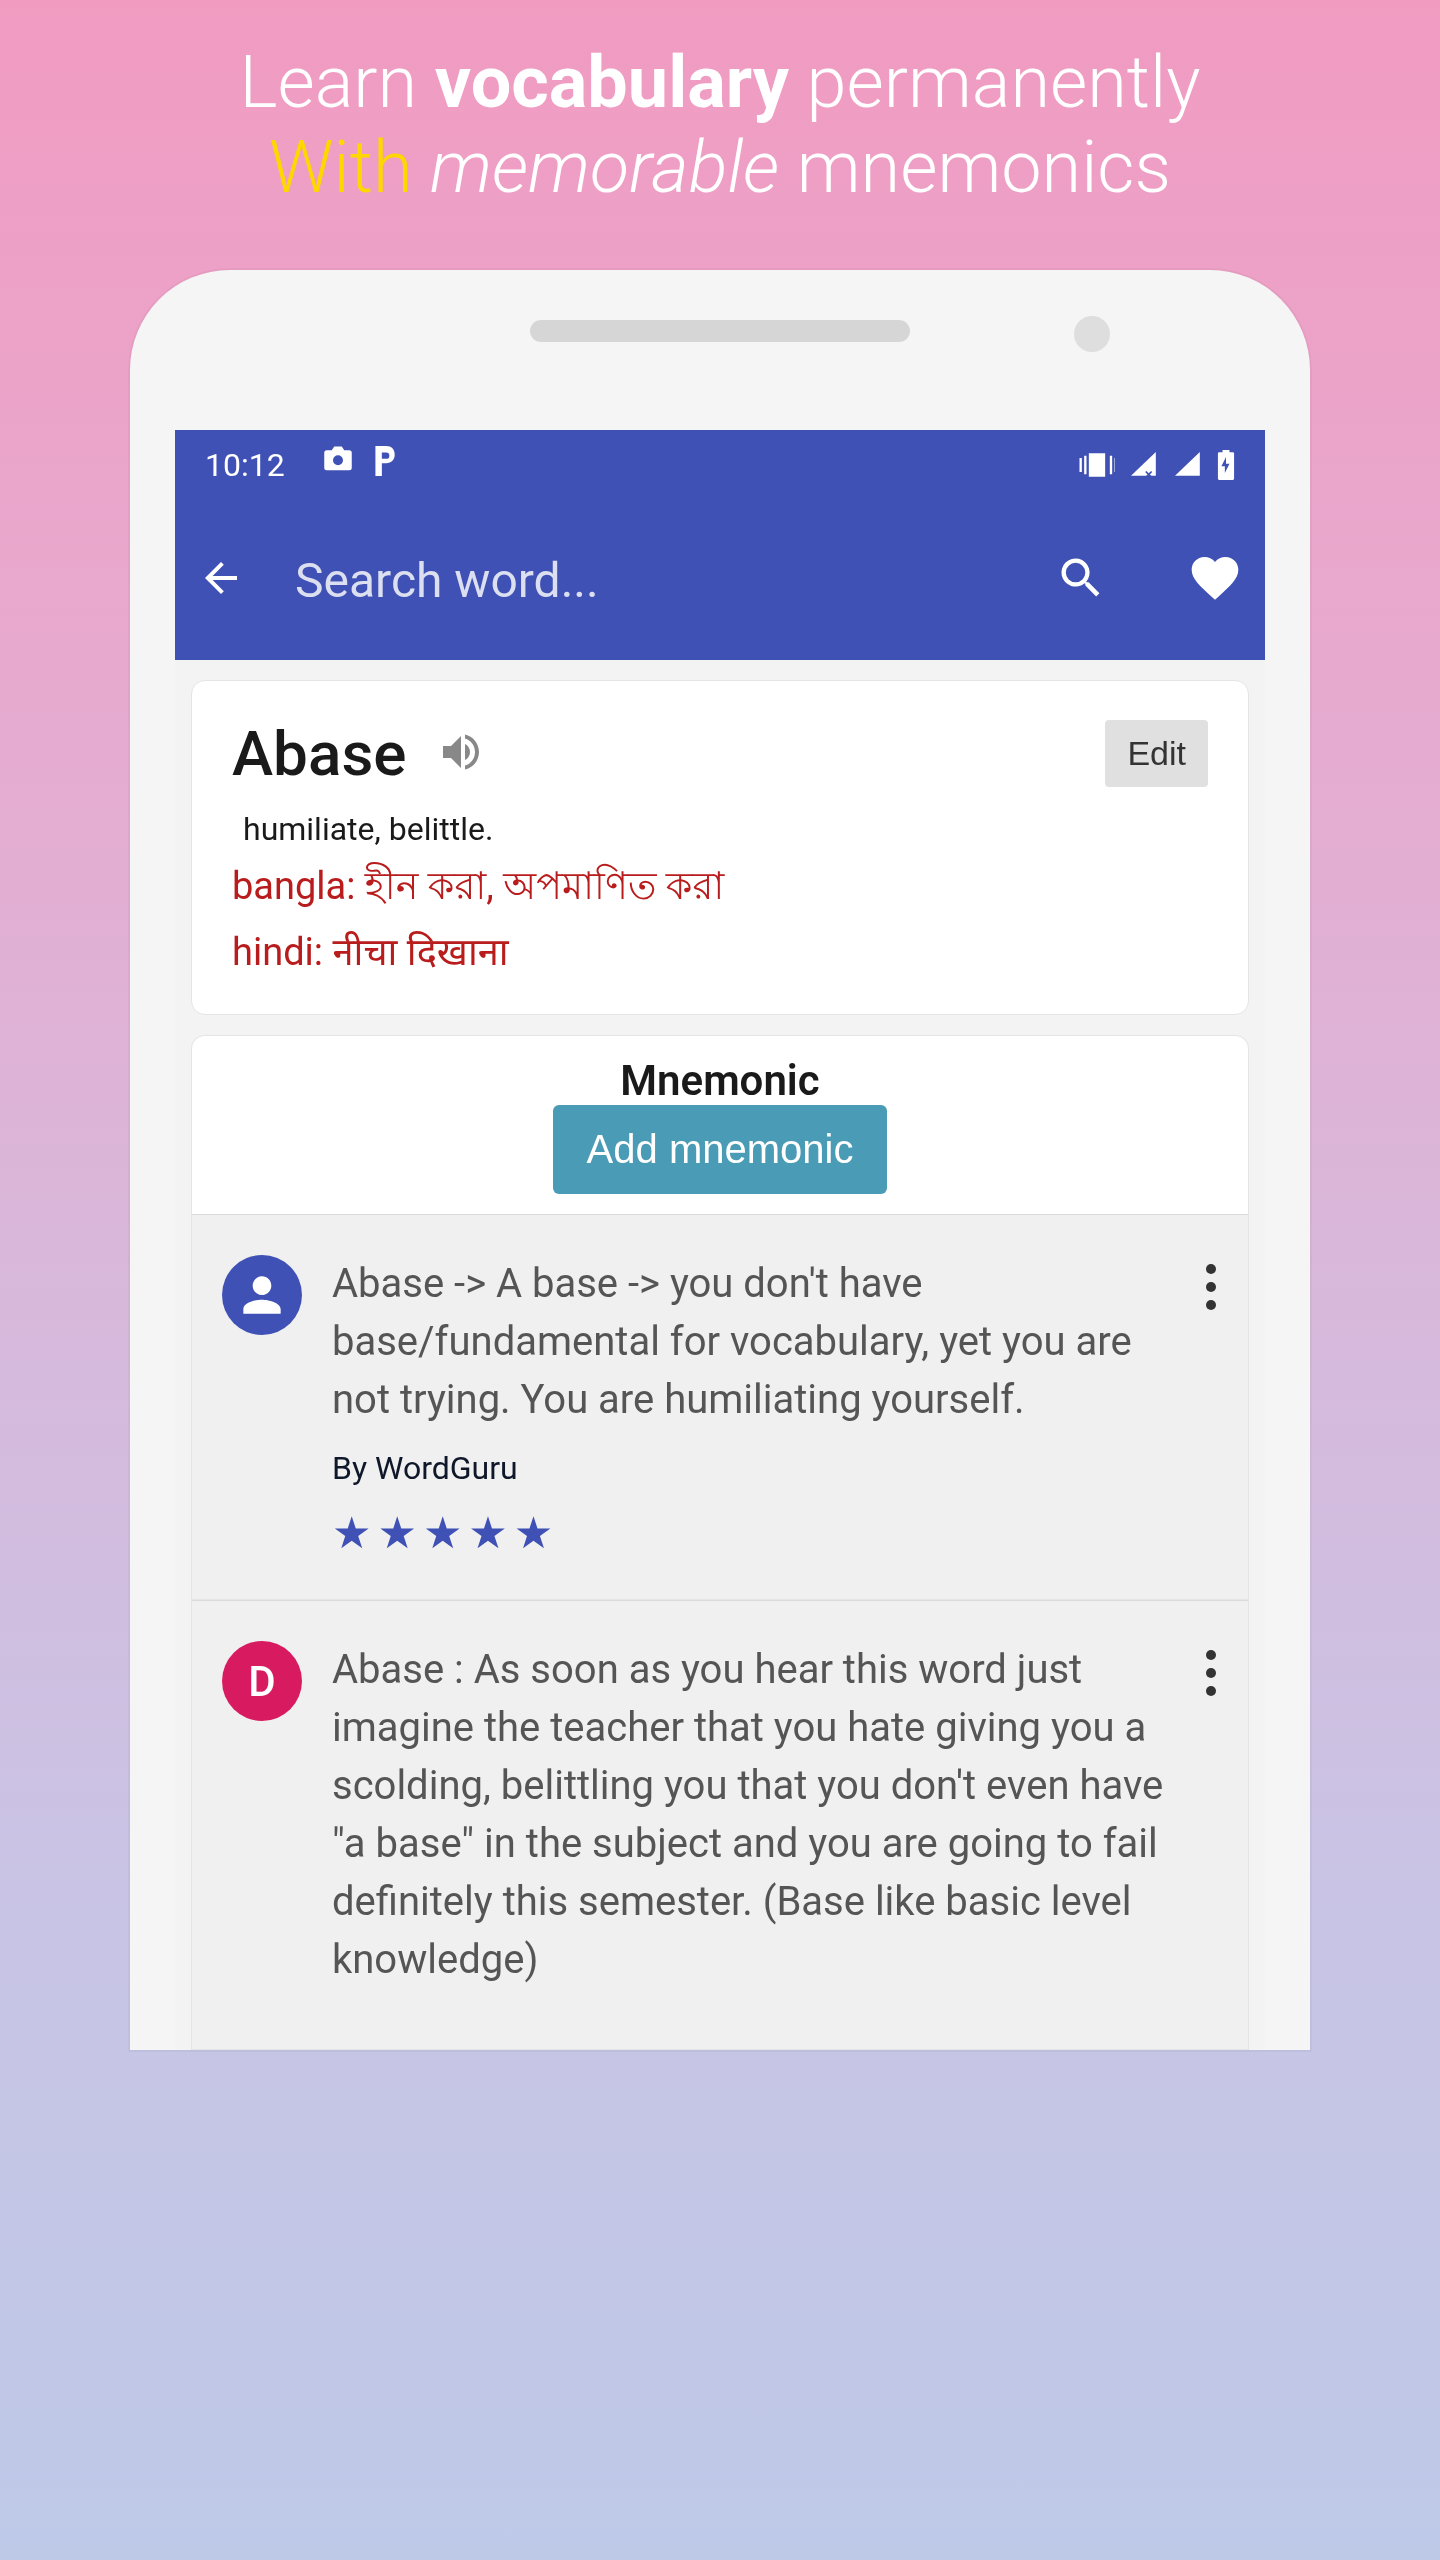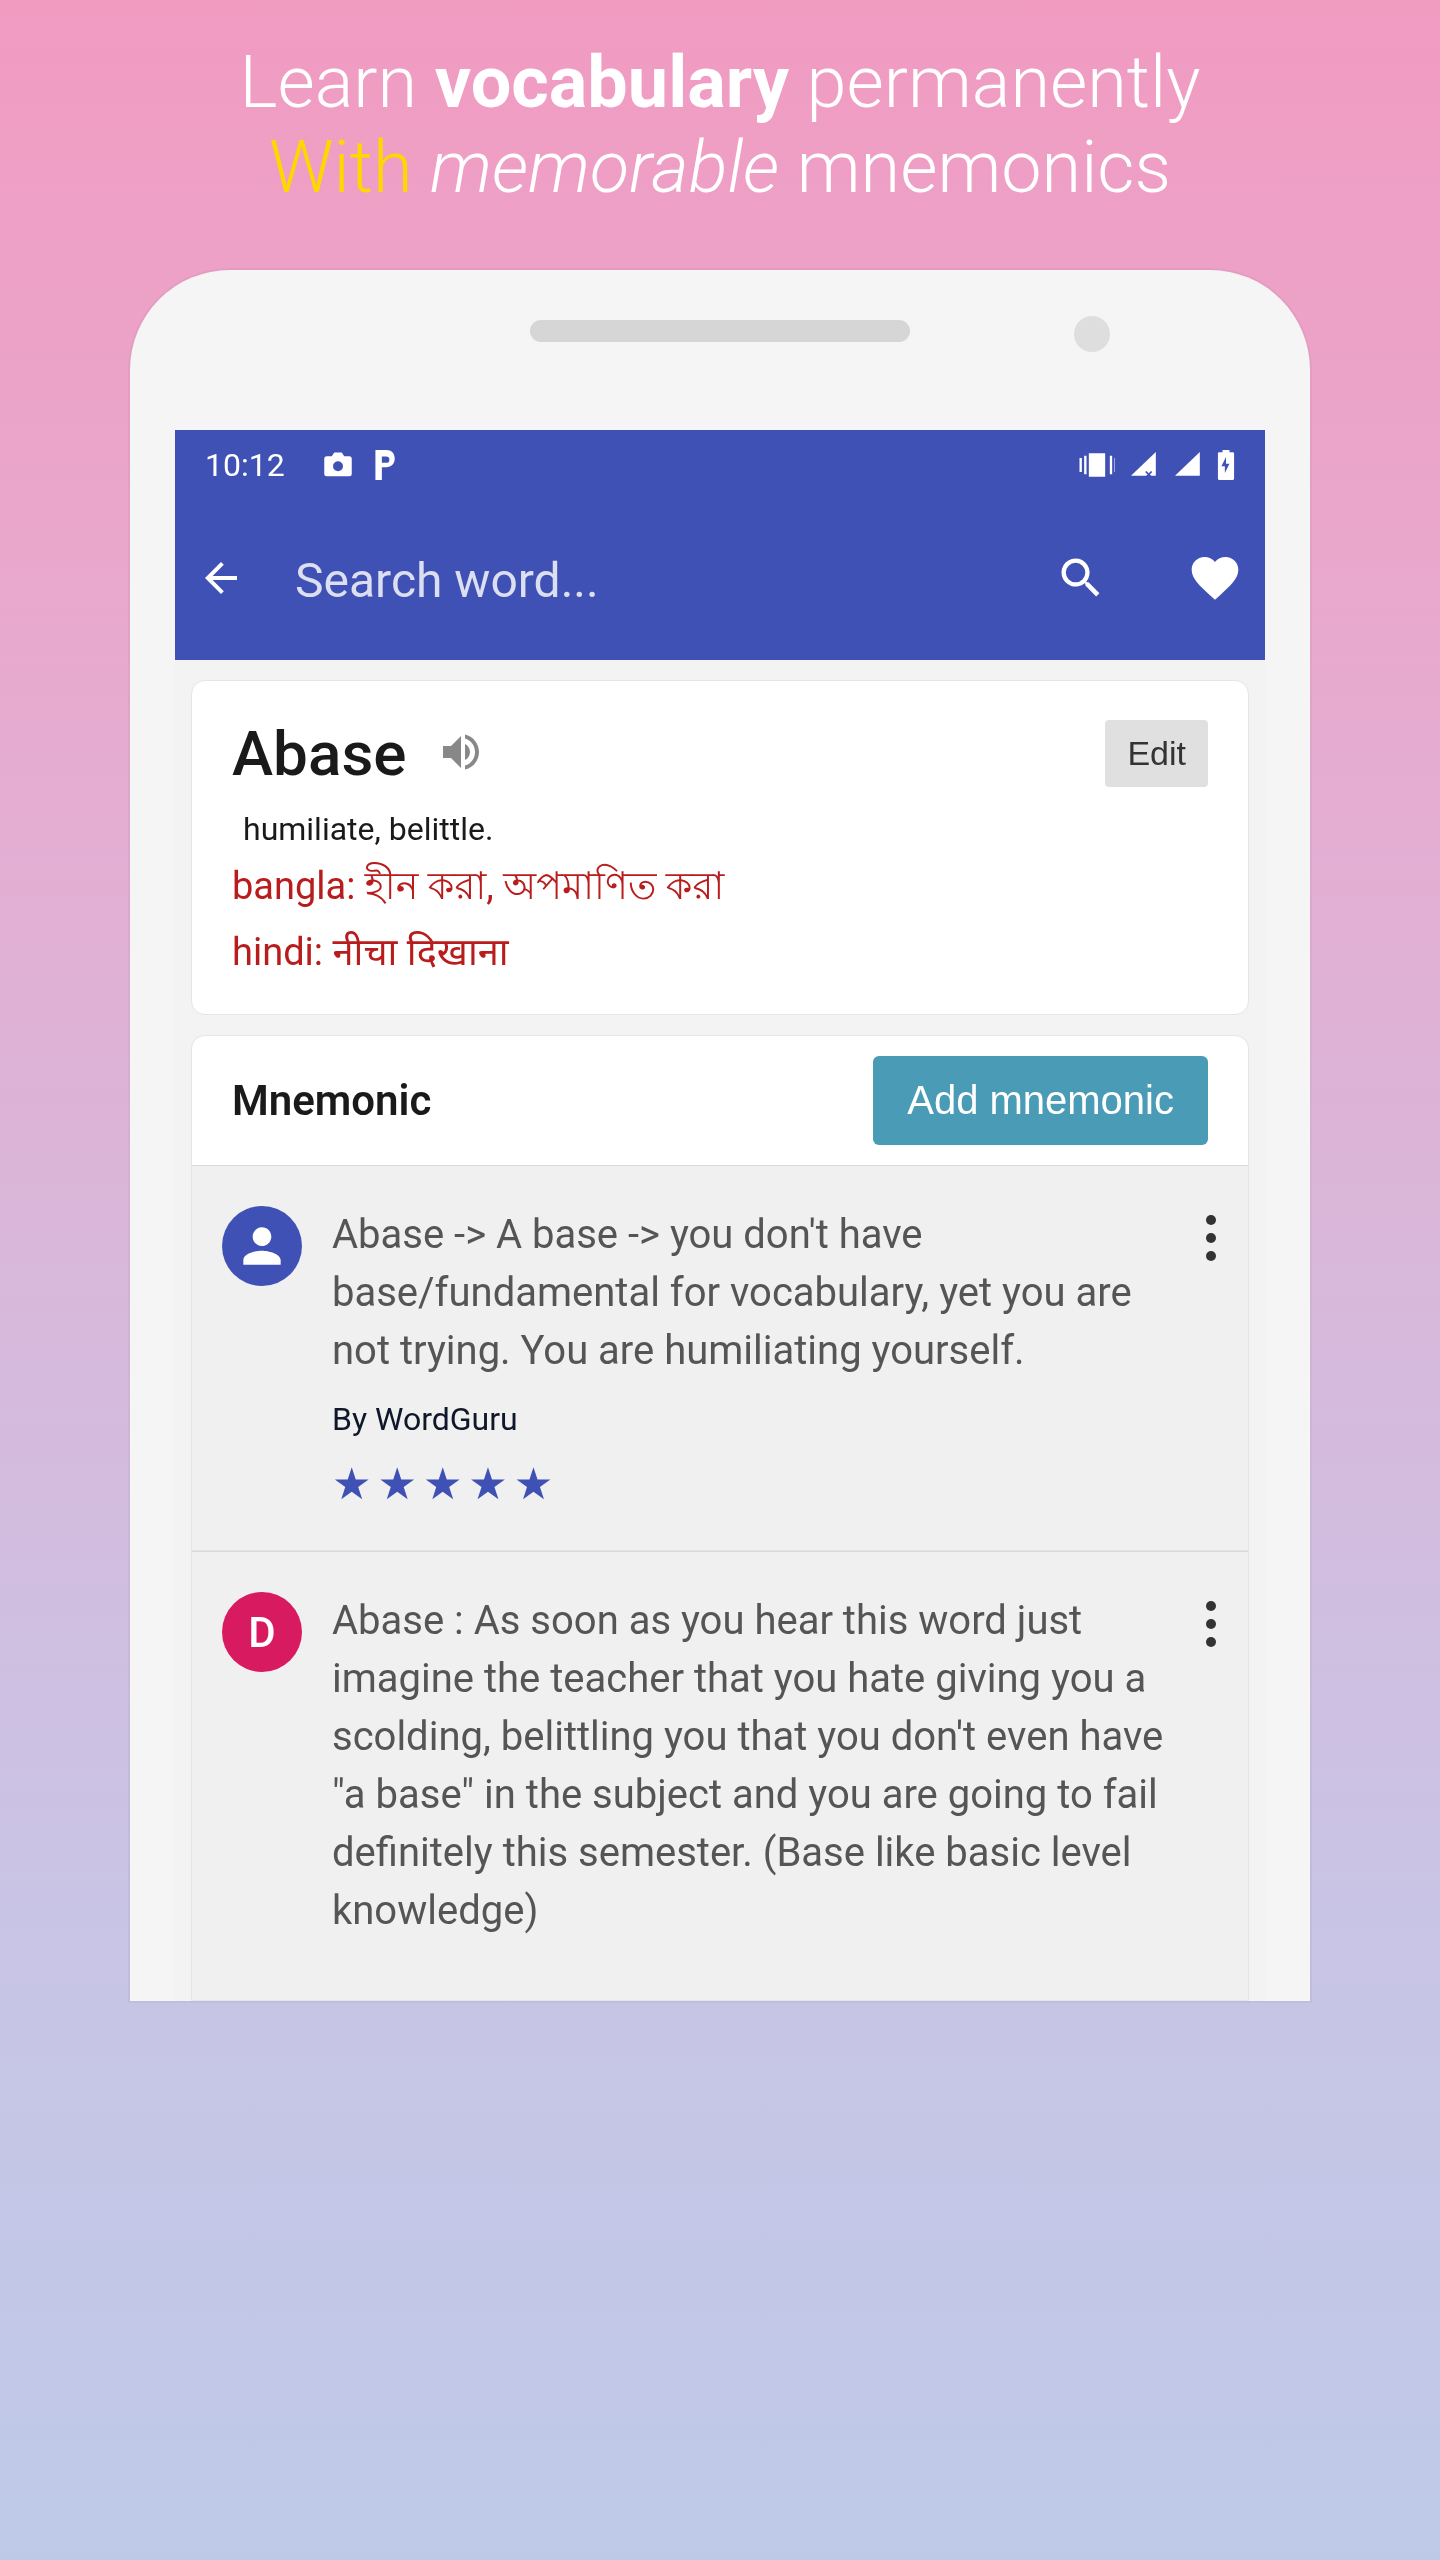--- a/index.html
+++ b/index.html
@@ -65,21 +65,21 @@
 .status-bar {
   background: #3f51b5;
   color: #ffffff;
   height: 70px;
   display: flex;
   align-items: center;
   padding: 0 30px;
   font-size: 32px;
 }
 .status-time { font-weight: 400; margin-right: 20px; }
-.status-left { display: flex; align-items: center; gap: 18px; flex: 1; }
+.status-left { display: flex; align-items: flex-start; gap: 18px; flex: 1; }
 .status-right { display: flex; align-items: center; gap: 14px; }
 .status-icon svg { fill: #ffffff; display: block; }
 
 .app-bar {
   background: #3f51b5;
   height: 160px;
   display: flex;
   align-items: center;
   padding: 0 22px;
   gap: 50px;
@@ -137,20 +137,21 @@
 
 .mnemonic-header {
   background: #ffffff;
   border-radius: 14px 14px 0 0;
   border: 1px solid #e5e5e5;
   border-bottom: none;
   padding: 20px 40px 20px;
   display: flex;
   align-items: center;
   justify-content: space-between;
+  flex-direction: column;
 }
 .mnemonic-title {
   font-size: 42px;
   font-weight: 600;
   color: #1a1a1a;
 }
 .add-mnemonic-btn {
   background: #4a9bb5;
   color: #ffffff;
   border: none;

